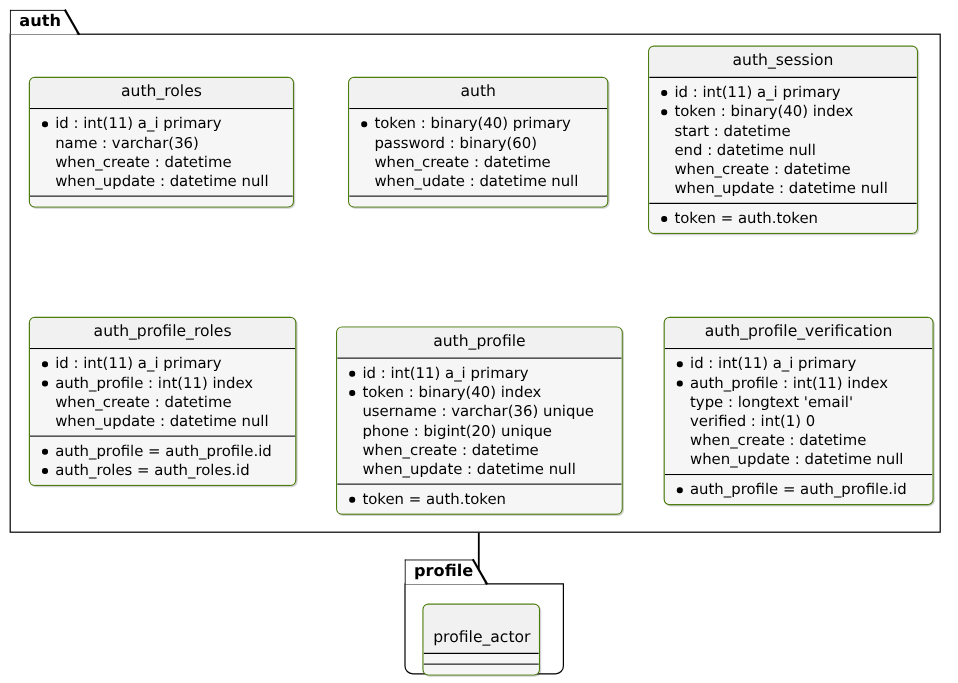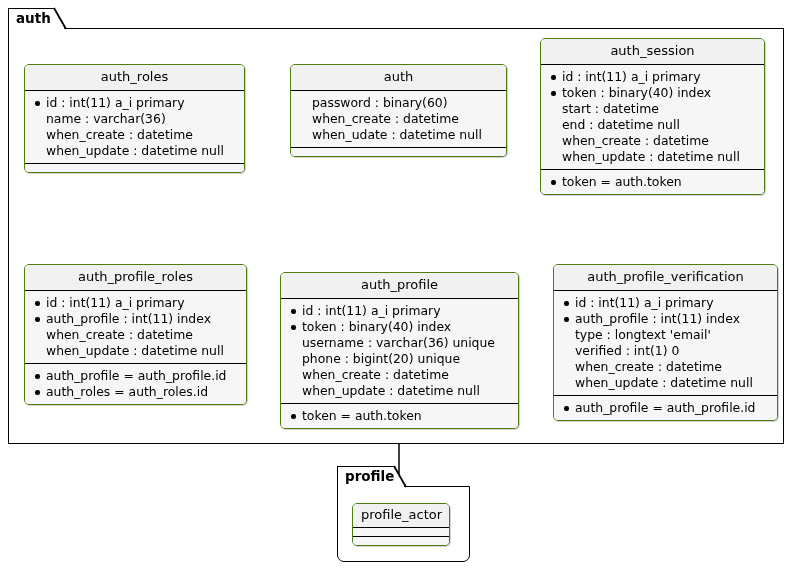--- a/index.html
+++ b/index.html
@@ -196,20 +196,21 @@
       <div class="attr">name : varchar(36)</div>
       <div class="attr">when_create : datetime</div>
       <div class="attr">when_update : datetime null</div>
     </div>
     <div class="ent-section empty"></div>
   </div>
 
   <div class="entity" style="left:290px; top:64px; width:217px;">
     <div class="ent-title">auth</div>
     <div class="ent-section">
+      <div class="attr key">token : binary(40) primary</div>
       <div class="attr">password : binary(60)</div>
       <div class="attr">when_create : datetime</div>
       <div class="attr">when_udate : datetime null</div>
     </div>
     <div class="ent-section empty"></div>
   </div>
 
   <div class="entity" style="left:540px; top:38px; width:225px;">
     <div class="ent-title">auth_session</div>
     <div class="ent-section">
@@ -263,18 +264,18 @@
       <div class="attr">verified : int(1) 0</div>
       <div class="attr">when_create : datetime</div>
       <div class="attr">when_update : datetime null</div>
     </div>
     <div class="ent-section">
       <div class="attr key">auth_profile = auth_profile.id</div>
     </div>
   </div>
 
   <div class="entity" style="left:352px; top:503px; width:98px;">
-    <div class="ent-title" style="padding:3px 8px 4px 8px;">profile_actor</div>
+    <div class="ent-title" style="padding:20px 8px 4px 8px;">profile_actor</div>
     <div class="ent-section empty"></div>
     <div class="ent-section empty"></div>
   </div>
 
 </div>
 
 </body></html>

